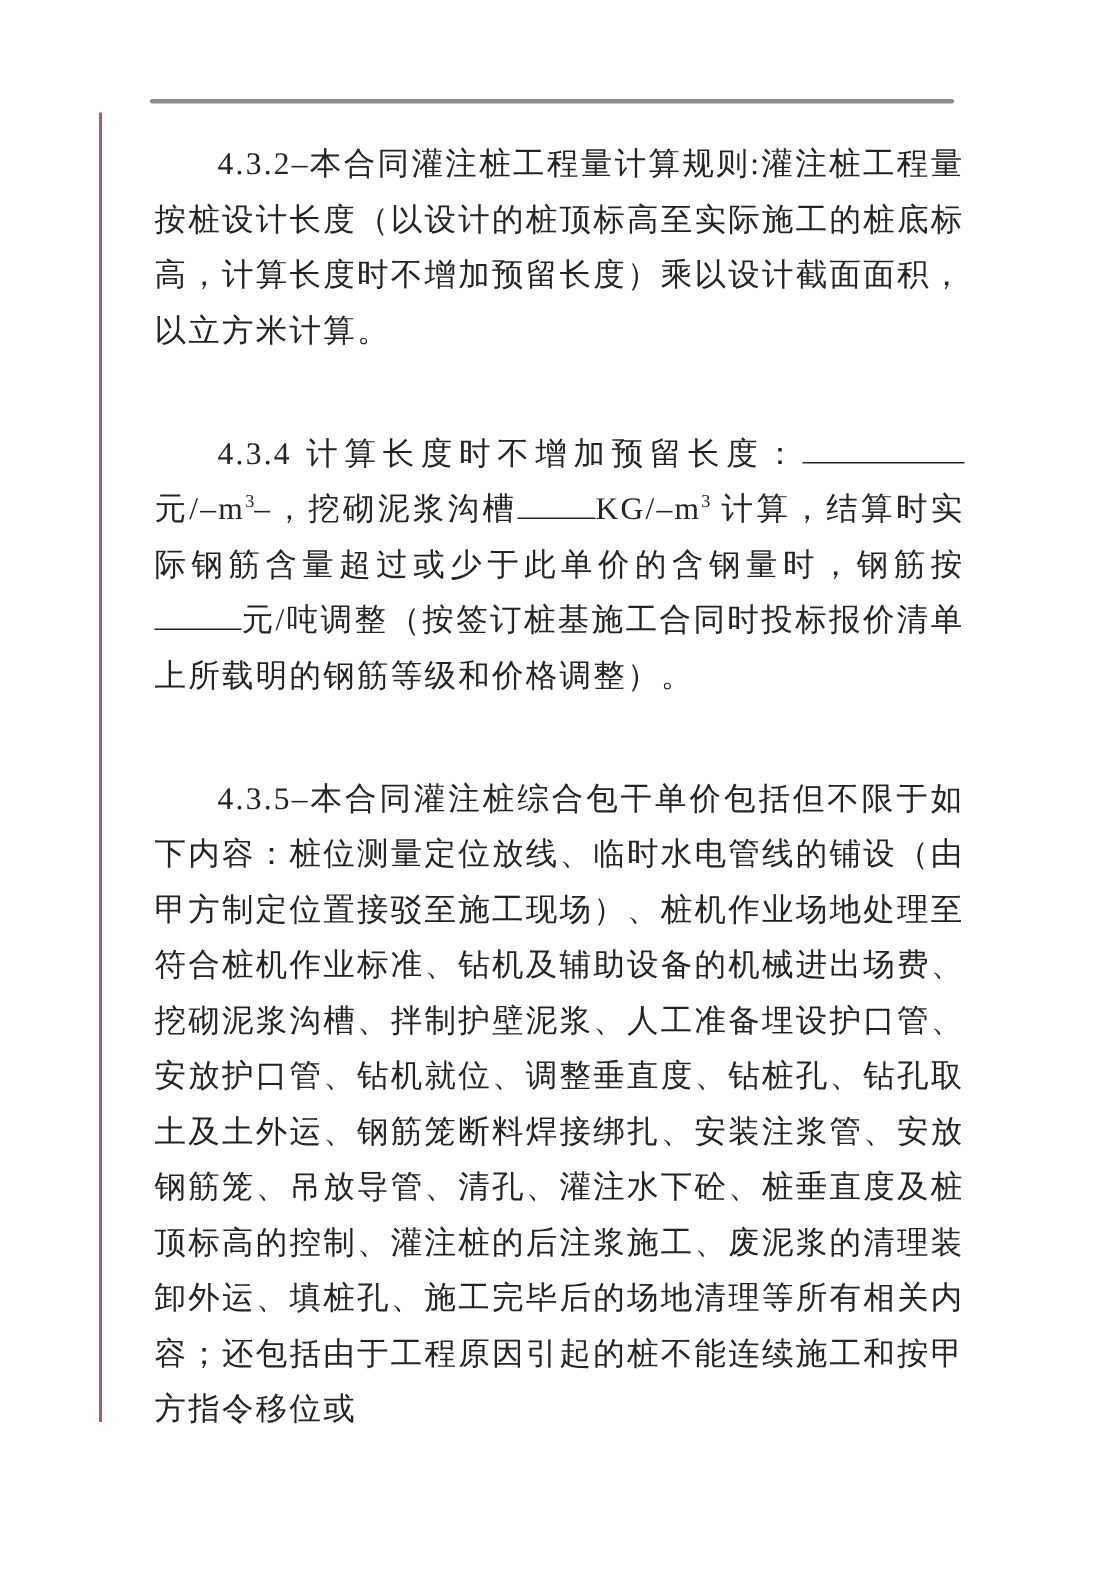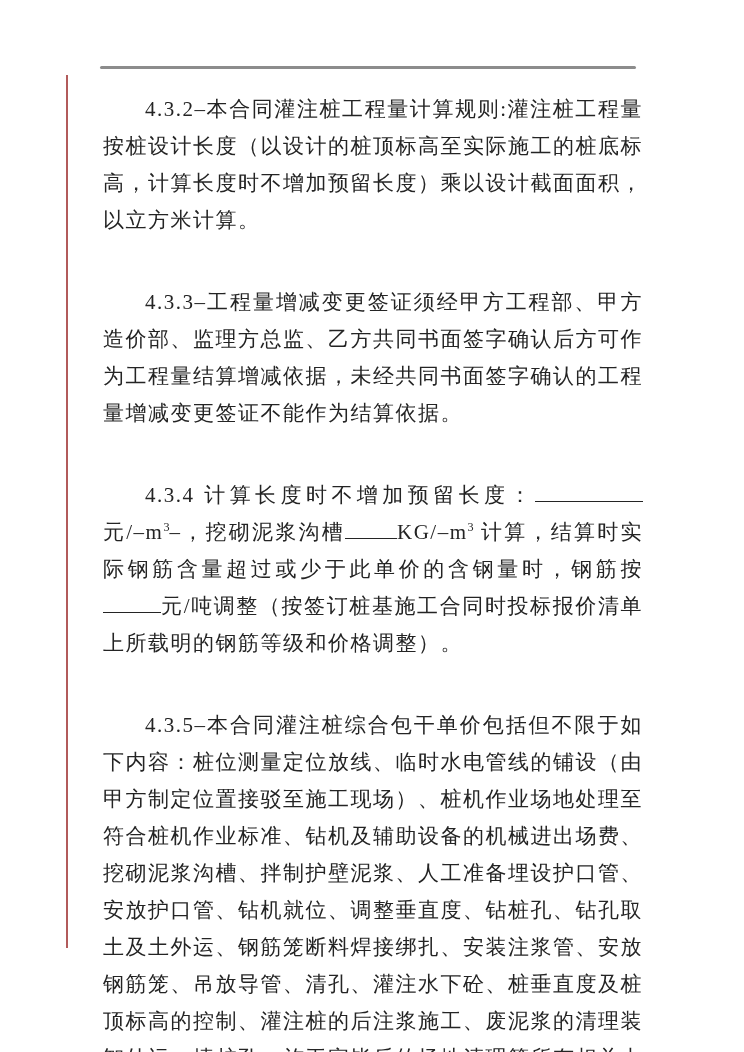--- a/index.html
+++ b/index.html
@@ -63,17 +63,16 @@
   }
 </style>
 </head>
 <body>
 
 <div class="page">
   <div class="top-rule"></div>
   <div class="change-bar"></div>
   <div class="content">
       <p class="para"><span>4.3.2–本合同灌注桩工程量计算规则:灌注桩工程量按桩设计长度（以设计的桩顶标高至实际施工的桩底标高，计算长度时不增加预留长度）乘以设计截面面积，以立方米计算。</span></p>
-      <p class="para"><span>4.3.3–工程量增减变更签证须经甲方工程部、甲方造价部、监理方总监、乙方共同书面签字确认后方可作为工程量结算增减依据，未经共同书面签字确认的工程量增减变更签证不能作为结算依据。</span></p>
       <p class="para"><span>4.3.4 计算长度时不增加预留长度：</span><span class="blank" style="width: 108px;"></span><span>元/–m</span><sup>3</sup><span>–，挖砌泥浆沟槽</span><span class="blank" style="width: 52px;"></span><span>KG/–m</span><sup>3</sup><span> 计算，结算时实际钢筋含量超过或少于此单价的含钢量时，钢筋按</span><span class="blank" style="width: 58px;"></span><span>元/吨调整（按签订桩基施工合同时投标报价清单上所载明的钢筋等级和价格调整）。</span></p>
       <p class="para"><span>4.3.5–本合同灌注桩综合包干单价包括但不限于如下内容：桩位测量定位放线、临时水电管线的铺设（由甲方制定位置接驳至施工现场）、桩机作业场地处理至符合桩机作业标准、钻机及辅助设备的机械进出场费、挖砌泥浆沟槽、拌制护壁泥浆、人工准备埋设护口管、安放护口管、钻机就位、调整垂直度、钻桩孔、钻孔取土及土外运、钢筋笼断料焊接绑扎、安装注浆管、安放钢筋笼、吊放导管、清孔、灌注水下砼、桩垂直度及桩顶标高的控制、灌注桩的后注浆施工、废泥浆的清理装卸外运、填桩孔、施工完毕后的场地清理等所有相关内容；还包括由于工程原因引起的桩不能连续施工和按甲方指令移位或</span></p>
     </div>
 </div>
 
 </body></html>

